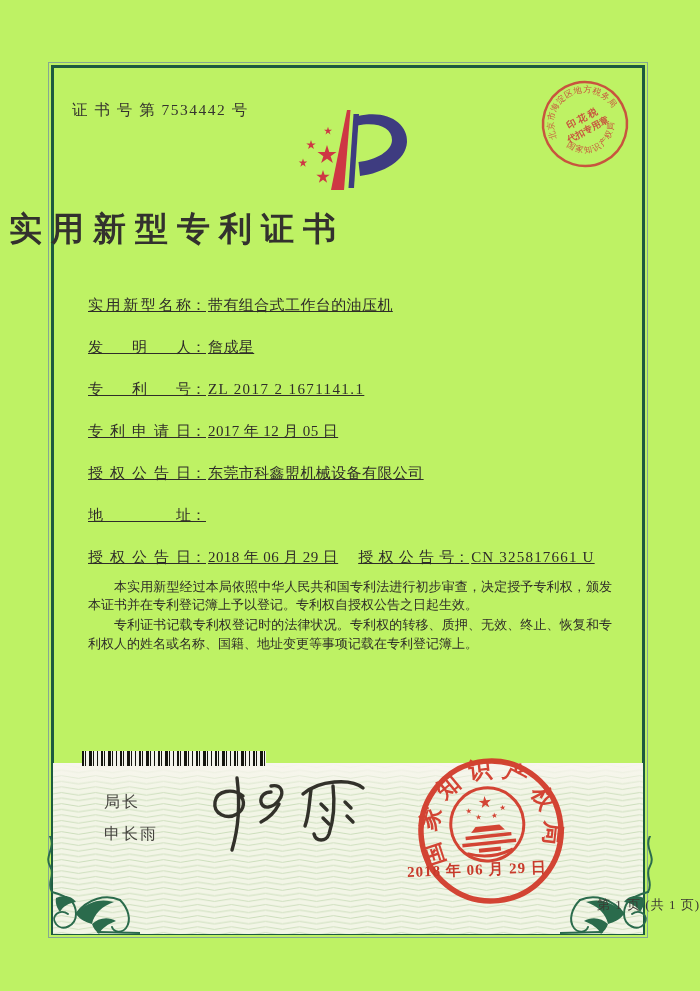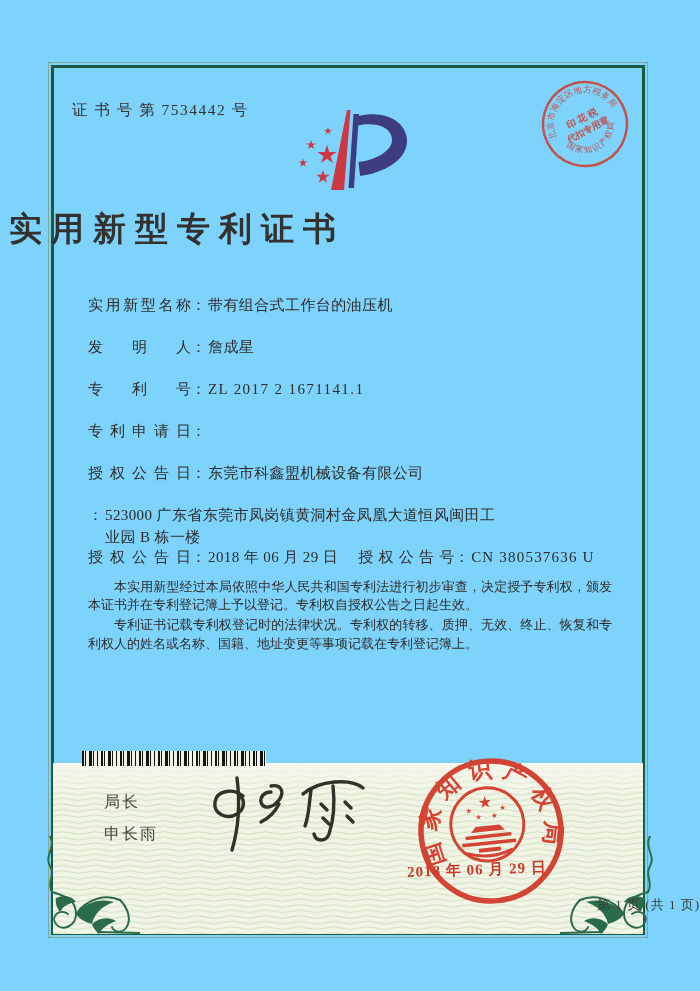--- a/index.html
+++ b/index.html
@@ -1,30 +1,30 @@
 <!DOCTYPE html>
 <html><head>
 <meta charset="utf-8">
 <style>
   html,body{margin:0;padding:0;background:#e9e7e0;}
-  .page{position:relative;width:700px;height:991px;background:#7dd3fc;overflow:hidden;
+  .page{position:relative;width:700px;height:991px;background:#bef264;overflow:hidden;
         font-family:"Liberation Serif","DejaVu Serif",serif;color:#2f2d29;margin:0 auto;}
   
   .frame{position:absolute;left:48px;top:62px;width:598px;height:874px;border:1px solid #86a892;}
   .frame-inner{position:absolute;inset:2px;border:3px solid #1d5b40;}
   
   .guilloche{position:absolute;left:53px;top:763px;width:590px;height:171px;}
   .guilloche::after{content:"";position:absolute;inset:0;
         background:linear-gradient(180deg,#f8f6ee 0,rgba(248,246,238,0) 30px);}
   .cert-no{position:absolute;left:72px;top:100px;font-size:15.5px;letter-spacing:1.5px;color:#35332e;}
   .logo{position:absolute;left:270px;top:94px;width:162px;height:108px;}
   .tax-stamp{position:absolute;left:528px;top:67px;width:114px;height:114px;transform:rotate(-28deg);opacity:.92;}
   .title{position:absolute;left:0;right:0;top:207px;font-size:33px;
          font-weight:600;letter-spacing:9px;text-indent:9px;color:#33312e;}
-  .frow{position:absolute;left:88px;width:524px;display:flex;font-size:15px;line-height:1.45;color:#2f2d29;}
+  .frow{position:absolute;left:88px;width:524px;display:flex;font-size:15px;line-height:1.45;color:#2f2d29;text-decoration:underline;}
   .flabel{flex:0 0 103px;text-align:justify;text-align-last:justify;}
   .fcolon{flex:0 0 17px;}
   .fvalue{letter-spacing:.4px;}
   .fvalue.addr{max-width:404px;}
   .fgroup{display:flex;}
   .fgroup.second{margin-left:20px;}
   .fgroup.second .flabel{flex:0 0 96px;}
   .r1{top:295px}.r2{top:337px}.r3{top:379px}.r4{top:421px}.r5{top:463px}.r6{top:505px}.r7{top:547px}
   .bodytext{position:absolute;left:88px;top:578px;width:524px;font-size:13px;line-height:1.4;
             text-align:justify;color:#2f2d29;}
@@ -115,40 +115,41 @@
       <span class="fvalue">詹成星</span>
   </div>
   <div class="frow r3">
     <span class="flabel">专利号</span>
       <span class="fcolon">：</span>
       <span class="fvalue" style="letter-spacing:1.4px">ZL 2017 2 1671141.1</span>
   </div>
   <div class="frow r4">
     <span class="flabel">专利申请日</span>
       <span class="fcolon">：</span>
+      <span class="fvalue">2017 年 12 月 05 日</span>
   </div>
   <div class="frow r5">
     <span class="flabel">授权公告日</span>
       <span class="fcolon">：</span>
       <span class="fvalue">东莞市科鑫盟机械设备有限公司</span>
   </div>
   <div class="frow r6">
-      <span class="fcolon">：</span>
-      <span class="fvalue addr">523000 广东省东莞市凤岗镇黄洞村金凤凰大道恒风闽田工业园 B 栋一楼</span>
+    <span class="flabel">地址</span>
+      <span class="fcolon">：</span>
   </div>
   <div class="frow r7">
     <span class="fgroup">
       <span class="flabel">授权公告日</span>
         <span class="fcolon">：</span>
         <span class="fvalue">2018 年 06 月 29 日</span>
     </span>
     <span class="fgroup second">
       <span class="flabel">授权公告号</span>
         <span class="fcolon">：</span>
-        <span class="fvalue" style="letter-spacing:1.2px">CN 380537636 U</span>
+        <span class="fvalue" style="letter-spacing:1.2px">CN 325817661 U</span>
     </span>
   </div>
 
   <div class="bodytext">
     <p>本实用新型经过本局依照中华人民共和国专利法进行初步审查，决定授予专利权，颁发本证书并在专利登记簿上予以登记。专利权自授权公告之日起生效。</p>
     <p>专利证书记载专利权登记时的法律状况。专利权的转移、质押、无效、终止、恢复和专利权人的姓名或名称、国籍、地址变更等事项记载在专利登记簿上。</p>
   </div>
 
   <div class="barcode"></div>
 

